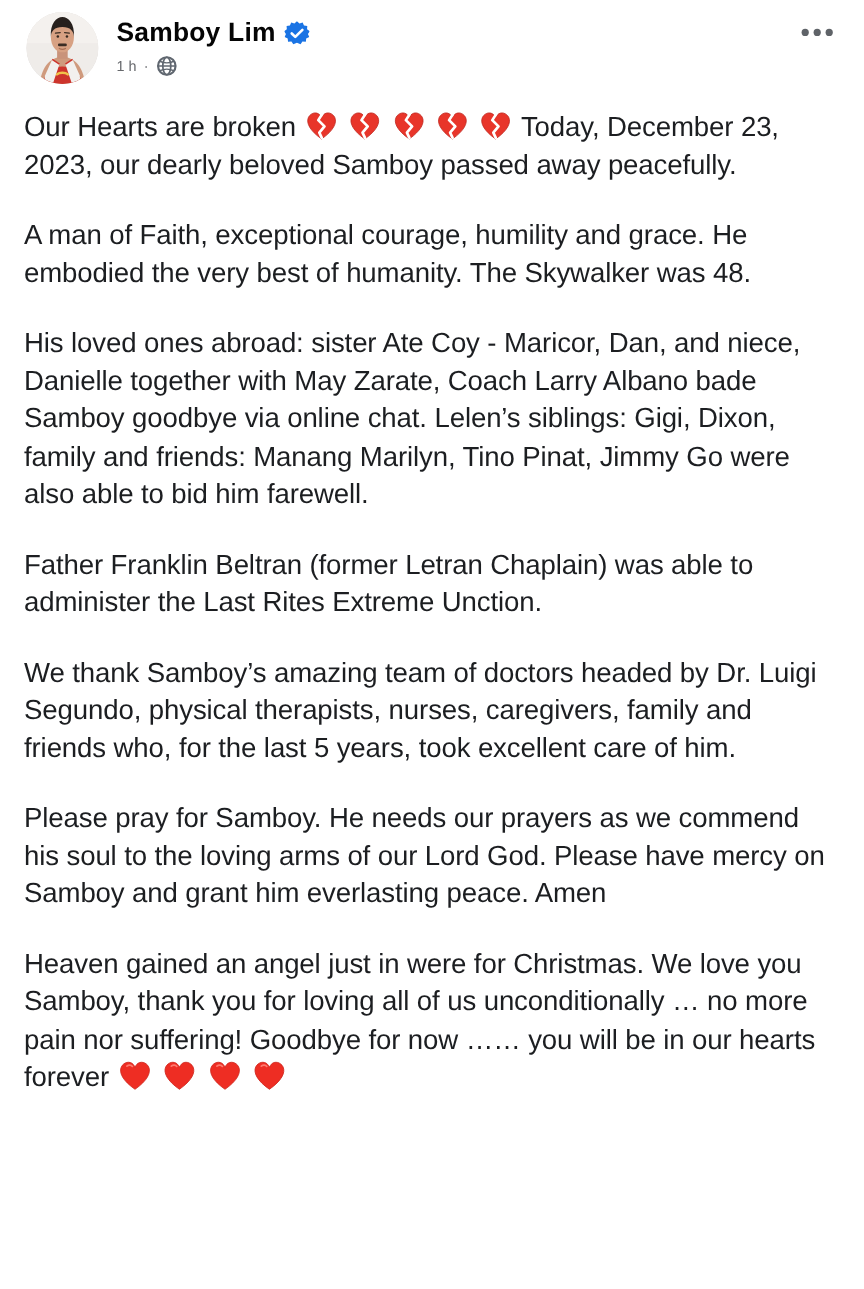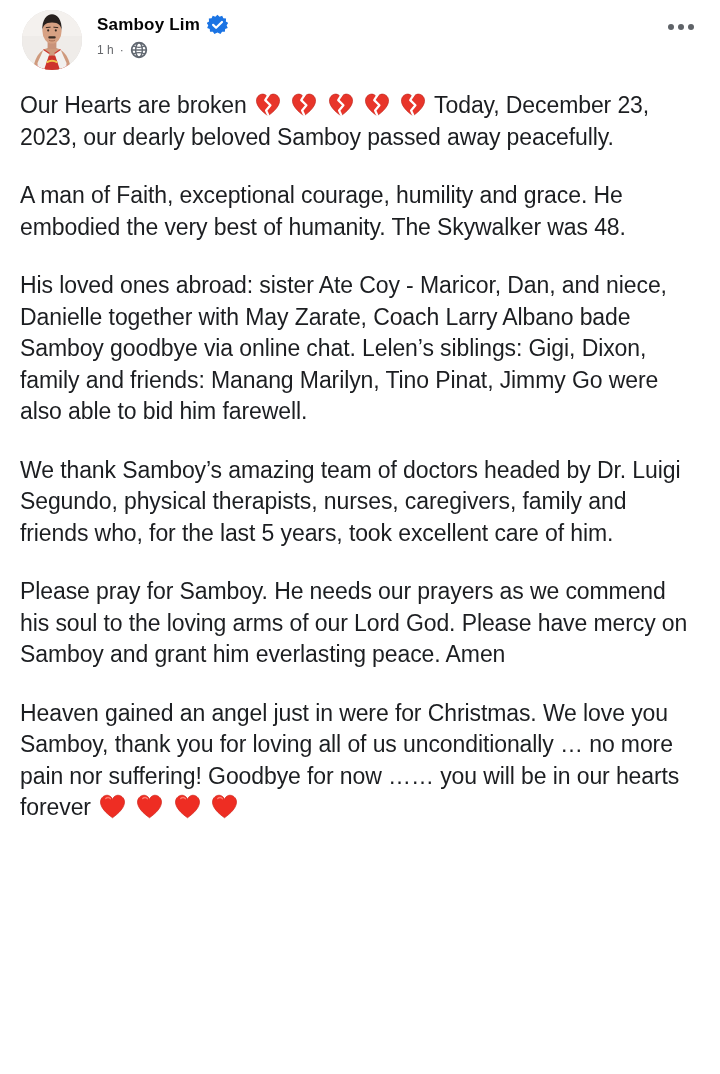--- a/index.html
+++ b/index.html
@@ -14,21 +14,21 @@
   
   .post-header{display:flex;align-items:flex-start;padding:10px 18px 4px 22px;}
   .avatar{
     width:60px;height:60px;border-radius:50%;overflow:hidden;flex:0 0 auto;
     box-shadow:inset 0 0 0 1px rgba(0,0,0,.08);cursor:pointer;background:#efece9;
   }
   .avatar svg{display:block;width:60px;height:60px;}
   .header-text{margin-left:15px;flex:1 1 auto;padding-top:4px;min-width:0;}
   .author-row{display:flex;align-items:center;gap:7px;}
   .author-name{
-    font-size:17px;font-weight:bold;color:#050505;letter-spacing:.2px;cursor:pointer;
+    font-size:22px;font-weight:bold;color:#050505;letter-spacing:.2px;cursor:pointer;
   }
   .badge{display:inline-flex;}
   .badge svg{display:block;}
   .meta-row{display:flex;align-items:center;gap:6px;margin-top:5px;
     color:#65676b;font-size:12px;}
   .meta-sep{color:#65676b;}
   .globe{display:inline-flex;margin-top:1px;}
   .more-btn{display:flex;gap:4px;align-items:center;padding:14px 8px;cursor:pointer;}
   .more-btn .dot{width:6px;height:6px;border-radius:50%;background:#5f6368;}
 
@@ -133,20 +133,21 @@
 
   <span class="emoji"><svg width="28" height="26" viewBox="0 0 32 30">
     <path d="M16 28.6 C4.6 20.7 0.9 13 3.4 7.8 C5.6 3.4 11.1 2.2 14.2 5.4 C15 6.2 15.6 7.2 16 8.2 C16.4 7.2 17 6.2 17.8 5.4 C20.9 2.2 26.4 3.4 28.6 7.8 C31.1 13 27.4 20.7 16 28.6 Z" fill="#e8352a" stroke="#c0271e" stroke-width="0.8"></path>
     <polyline points="16.5,4.8 12.8,10.5 18.8,16.5 13.8,22.5 16.2,27.6" fill="none" stroke="#ffffff" stroke-width="2.6" stroke-linecap="round" stroke-linejoin="round"></polyline>
   </svg></span>
 </span>
       <span>Today, December 23, 2023, our dearly beloved Samboy passed away peacefully.</span></p>
 
     <p>A man of Faith, exceptional courage, humility and grace. He embodied the very best of humanity. The Skywalker was 48.</p>
     <p>His loved ones abroad: sister Ate Coy - Maricor, Dan, and niece, Danielle together with May Zarate, Coach Larry Albano bade Samboy goodbye via online chat. Lelen’s siblings: Gigi, Dixon, family and friends: Manang Marilyn, Tino Pinat, Jimmy Go were also able to bid him farewell.</p>
+    <p>Father Franklin Beltran (former Letran Chaplain) was able to administer the Last Rites Extreme Unction.</p>
     <p>We thank Samboy’s amazing team of doctors headed by Dr. Luigi Segundo, physical therapists, nurses, caregivers, family and friends who, for the last 5 years, took excellent care of him.</p>
     <p>Please pray for Samboy. He needs our prayers as we commend his soul to the loving arms of our Lord God. Please have mercy on Samboy and grant him everlasting peace. Amen</p>
 
     <p><span>Heaven gained an angel just in were for Christmas. We love you Samboy, thank you for loving all of us unconditionally … no more pain nor suffering! Goodbye for now …… you will be in our hearts forever</span>
       <span>
   <span class="emoji"><svg width="29" height="27" viewBox="0 0 32 30">
     <path d="M16 28.6 C4.6 20.7 0.9 13 3.4 7.8 C5.6 3.4 11.1 2.2 14.2 5.4 C15 6.2 15.6 7.2 16 8.2 C16.4 7.2 17 6.2 17.8 5.4 C20.9 2.2 26.4 3.4 28.6 7.8 C31.1 13 27.4 20.7 16 28.6 Z" fill="#ee2d23" stroke="#cf281f" stroke-width="0.8"></path>
     <path d="M8.5 7.2 C10 5.8 12.5 5.9 13.6 7.4" fill="none" stroke="#ff7a6e" stroke-width="1.6" stroke-linecap="round"></path>
   </svg></span>
 

